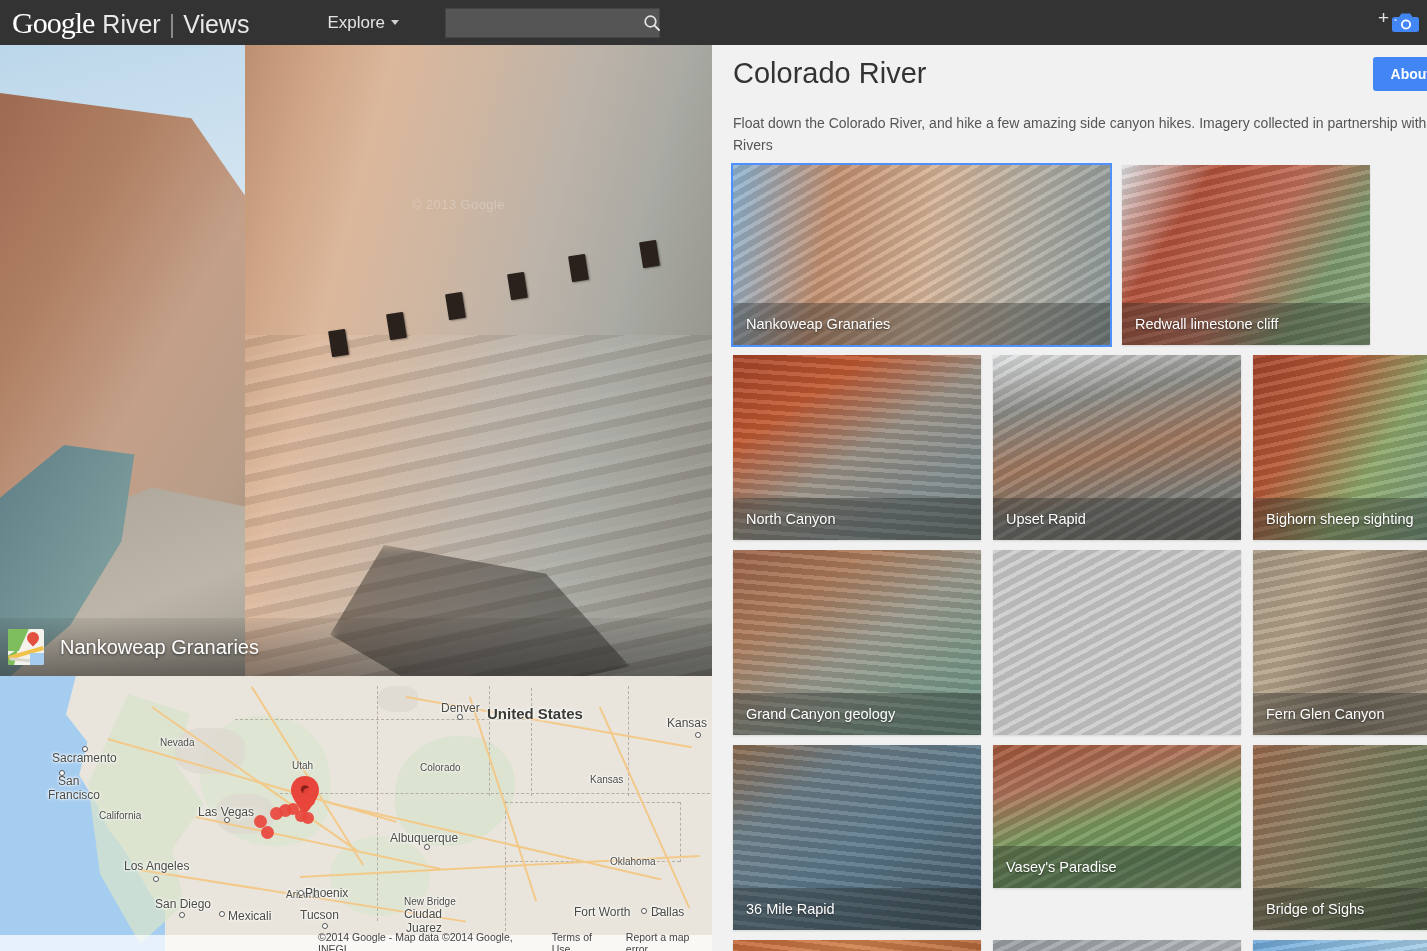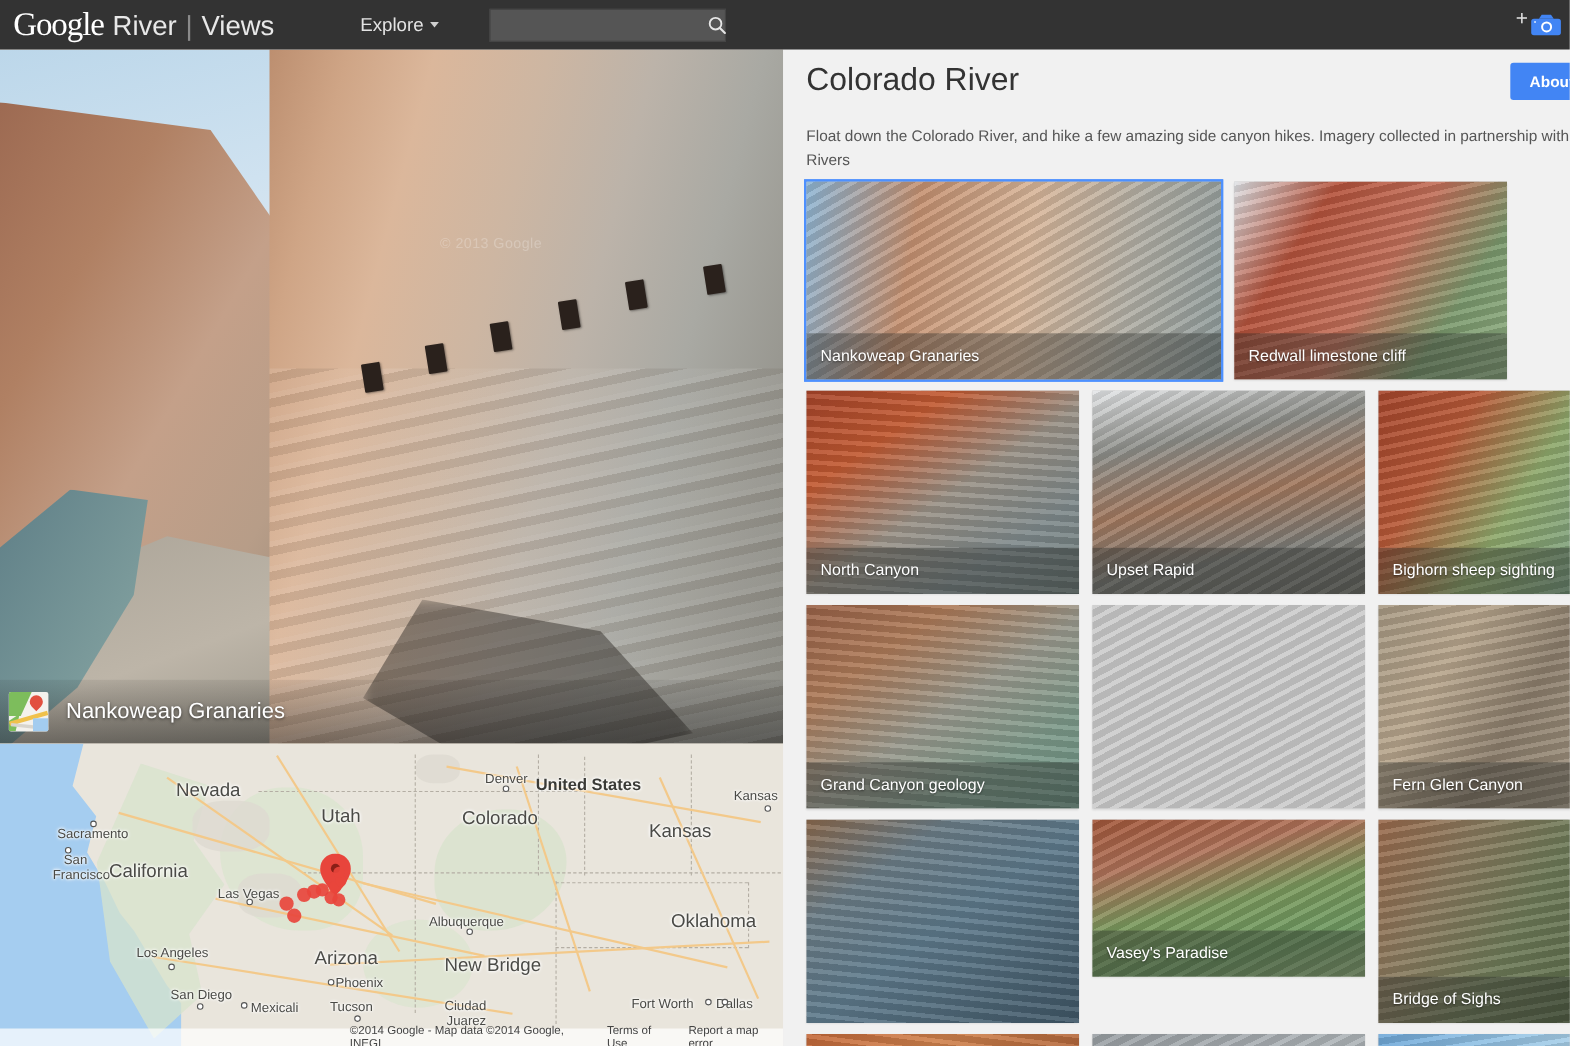--- a/index.html
+++ b/index.html
@@ -118,23 +118,23 @@
     background: rgba(40,35,32,0.45);
     clip-path: polygon(18% 0, 72% 18%, 100% 76%, 40% 100%, 0 56%);
     filter: blur(6px);
   }
   .granary {
     position: absolute; width: 17px; height: 26px;
     background: #2a211c; border-radius: 1px;
     box-shadow: 1px 1px 2px rgba(0,0,0,0.4);
   }
   .hero-wm {
-    position: absolute; left: 400px; top: 152px;
+    position: absolute; left: 412px; top: 152px;
     color: rgba(255,255,255,0.24); font-size: 13px;
-    letter-spacing: 0.4px; pointer-events: none; margin-top: 16px;
+    letter-spacing: 0.4px; pointer-events: none;
   }
   .hero-caption {
     position: absolute; left: 0; bottom: 0;
     width: 712px; height: 58px;
     background: linear-gradient(to top, rgba(20,20,20,0.45), rgba(20,20,20,0.08));
     display: flex; align-items: center;
   }
   .gm-badge {
     width: 36px; height: 36px; margin-left: 8px;
     border-radius: 2px; position: relative; overflow: hidden;
@@ -211,21 +211,21 @@
     position: absolute; border-left: 1px dashed #b4aea4;
   }
   .map-road {
     position: absolute; background: #f3c98a; height: 1.5px;
     transform-origin: left center;
   }
   .map-label {
     position: absolute; color: #4a4a46; font-size: 12px;
     white-space: nowrap; text-shadow: 0 0 2px #fff, 0 0 3px #fff, 0 0 4px #fff;
   }
-  .map-label.state { font-size: 17px; }
+  .map-label.state { font-size: 10px; margin-top: 28px; }
   .map-label.country { font-size: 15px; font-weight: bold; color: #3a3a36; }
   .map-city-dot {
     position: absolute; width: 6px; height: 6px;
     border: 1.2px solid #555; border-radius: 50%;
     background: #fff;
   }
   .map-pin-big {
     position: absolute; width: 28px; height: 38px;
   }
   .map-dot { position: absolute; background: #e8453c; border-radius: 50%; opacity: 0.92; }
@@ -494,20 +494,21 @@
         <div class="thumb-img" style="background: repeating-linear-gradient(152deg, rgba(255, 255, 255, 0.09) 0px, rgba(255, 255, 255, 0.09) 4px, rgba(0, 0, 0, 0.1) 4px, rgba(0, 0, 0, 0.1) 10px);"></div>
       </div>
       <div class="card" style="left: 520px; top: 385px; width: 248px; height: 185px;">
         <div class="thumb-img" style="background: linear-gradient(121deg, rgb(168, 154, 132) 0%, rgb(184, 166, 141) 26%, rgb(140, 126, 108) 52%, rgb(156, 143, 124) 76%, rgb(192, 180, 158) 100%);"></div>
         <div class="thumb-img" style="background: repeating-linear-gradient(169deg, rgba(255, 255, 255, 0.09) 0px, rgba(255, 255, 255, 0.09) 4px, rgba(0, 0, 0, 0.1) 4px, rgba(0, 0, 0, 0.1) 10px);"></div>
         <div class="card-label">Fern Glen Canyon</div>
       </div>
       <div class="card" style="left: 0px; top: 580px; width: 248px; height: 185px;">
         <div class="thumb-img" style="background: linear-gradient(144deg, rgb(139, 106, 78) 0%, rgb(108, 126, 136) 26%, rgb(94, 122, 140) 52%, rgb(79, 104, 120) 76%, rgb(63, 86, 102) 100%);"></div>
         <div class="thumb-img" style="background: repeating-linear-gradient(186deg, rgba(255, 255, 255, 0.09) 0px, rgba(255, 255, 255, 0.09) 4px, rgba(0, 0, 0, 0.1) 4px, rgba(0, 0, 0, 0.1) 10px);"></div>
+        <div class="card-label">36 Mile Rapid</div>
       </div>
       <div class="card" style="left: 260px; top: 580px; width: 248px; height: 143px;">
         <div class="thumb-img" style="background: linear-gradient(167deg, rgb(163, 87, 58) 0%, rgb(176, 115, 90) 26%, rgb(123, 154, 94) 52%, rgb(111, 154, 98) 76%, rgb(143, 174, 122) 100%);"></div>
         <div class="thumb-img" style="background: repeating-linear-gradient(153deg, rgba(255, 255, 255, 0.09) 0px, rgba(255, 255, 255, 0.09) 4px, rgba(0, 0, 0, 0.1) 4px, rgba(0, 0, 0, 0.1) 10px);"></div>
         <div class="card-label">Vasey's Paradise</div>
       </div>
       <div class="card" style="left: 520px; top: 580px; width: 248px; height: 185px;">
         <div class="thumb-img" style="background: linear-gradient(120deg, rgb(154, 106, 76) 0%, rgb(138, 122, 94) 26%, rgb(110, 122, 88) 52%, rgb(94, 110, 76) 76%, rgb(79, 95, 66) 100%);"></div>
         <div class="thumb-img" style="background: repeating-linear-gradient(170deg, rgba(255, 255, 255, 0.09) 0px, rgba(255, 255, 255, 0.09) 4px, rgba(0, 0, 0, 0.1) 4px, rgba(0, 0, 0, 0.1) 10px);"></div>
         <div class="card-label">Bridge of Sighs</div>

